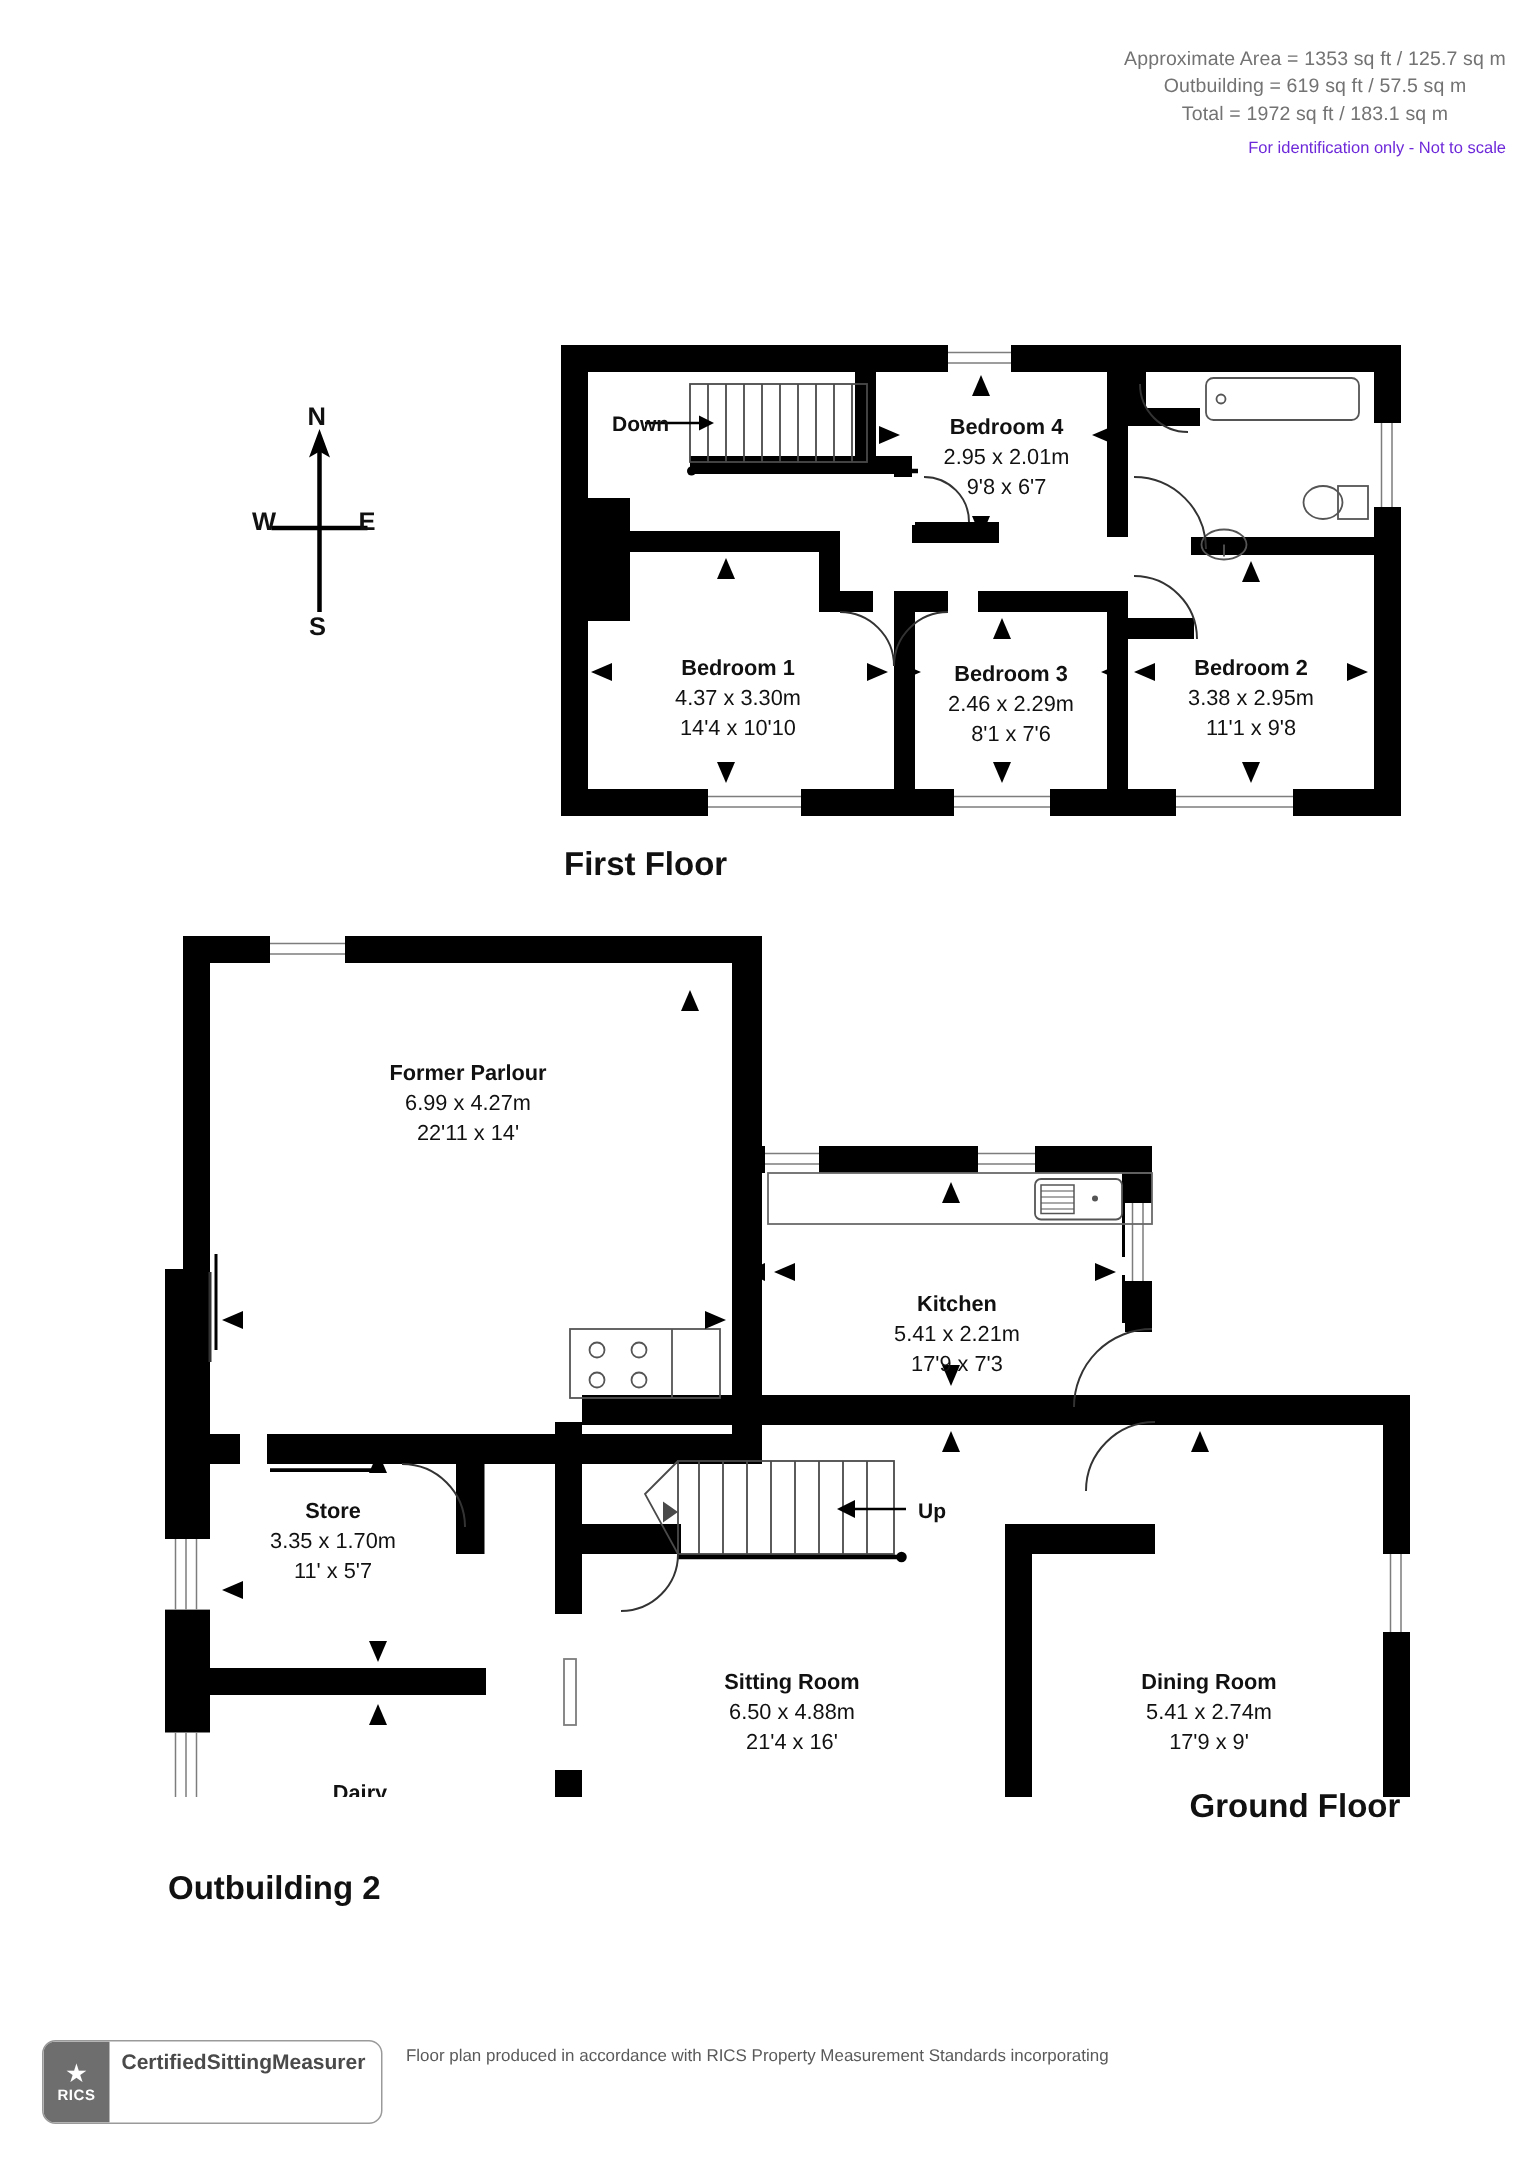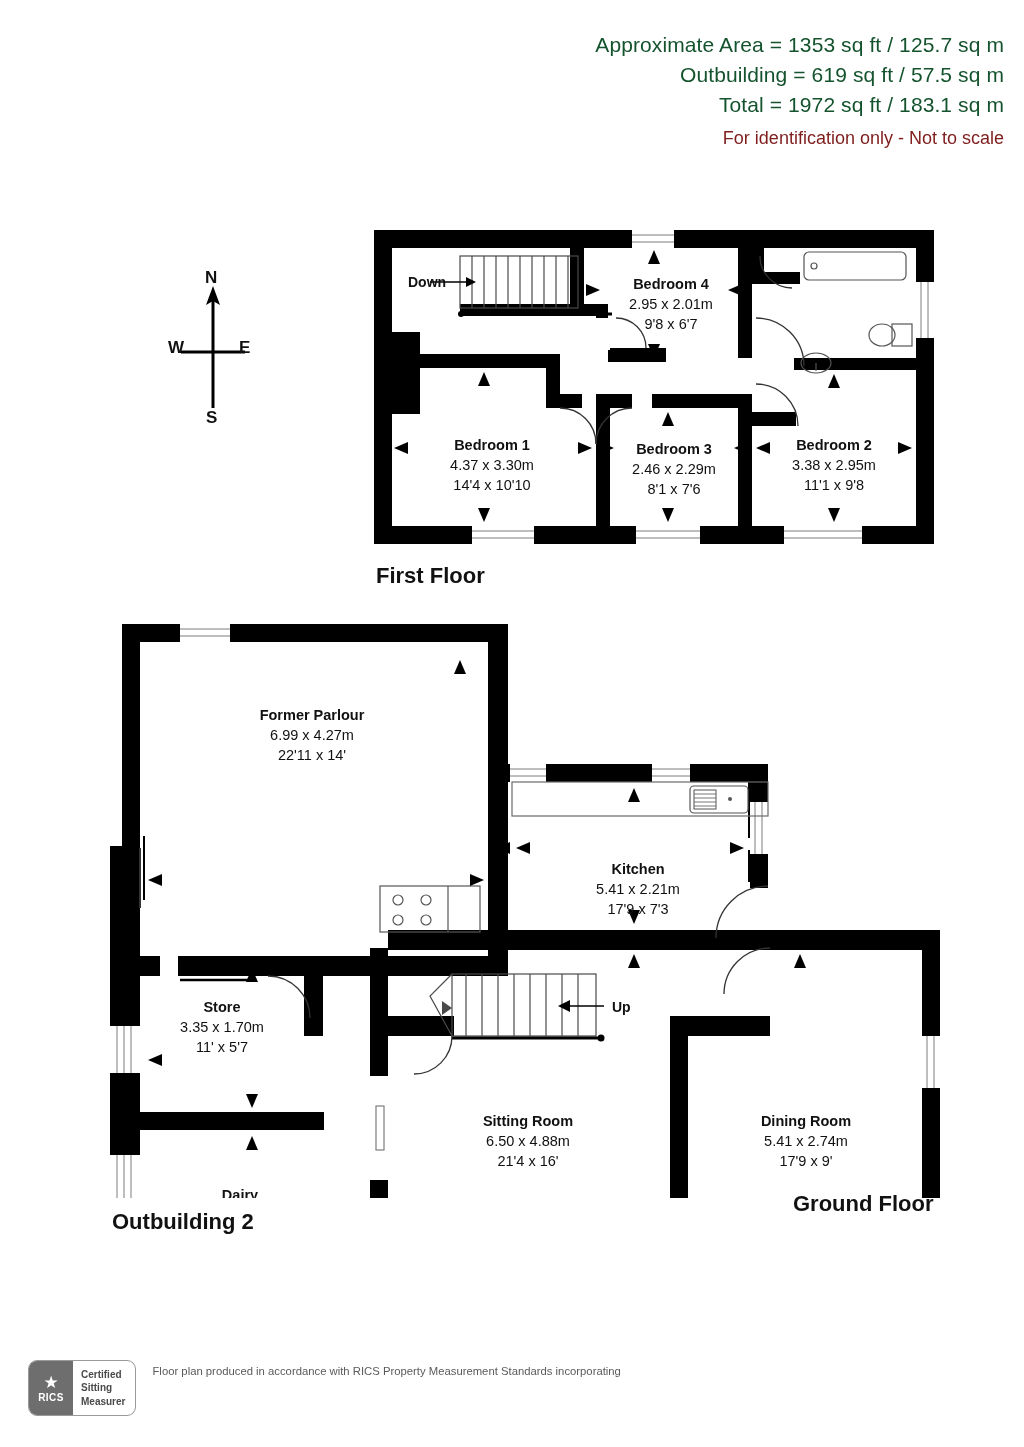--- a/index.html
+++ b/index.html
@@ -19,28 +19,29 @@
 
   
   #area-summary {
     position: absolute;
     top: 30px;
     right: 20px;
     text-align: right;
     line-height: 1.42;
   }
   #area-summary .line {
-    font-size: 21px;
-    color: #14532d;
+    font-size: 13px;
+    color: #737373;
     white-space: nowrap;
     letter-spacing: 0.1px;
+    text-align: center;
   }
   #area-summary .disclaimer {
-    font-size: 18px;
-    color: #7f1d1d;
+    font-size: 11px;
+    color: #6d28d9;
     margin-top: 7px;
     white-space: nowrap;
   }
 
   
   #compass {
     position: absolute;
     left: 155px;
     top: 268px;
     width: 120px;
@@ -60,21 +61,21 @@
   
   .floor-label {
     position: absolute;
     font-size: 22px;
     font-weight: bold;
     color: #111;
     white-space: nowrap;
   }
   #label-first-floor { left: 376px; top: 563px; }
   #label-ground-floor { left: 793px; top: 1191px; }
-  #label-outbuilding2 { left: 112px; top: 1209px; }
+  #label-outbuilding2 { left: 112px; top: 1246px; }
 
   
   #first-floor-plan {
     position: absolute;
     left: 364px;
     top: 222px;
   }
   #ground-floor-plan {
     position: absolute;
     left: 100px;
@@ -133,26 +134,26 @@
     line-height: 1;
     margin-bottom: 1px;
   }
   #rics-mark .rics-word {
     font-size: 10px;
     font-weight: bold;
     letter-spacing: 0.4px;
   }
   #rics-cert-text {
     padding: 4px 10px 4px 8px;
-    font-size: 10px;
+    font-size: 14px;
     font-weight: bold;
     line-height: 1.33;
     color: #4a4a4a;
     display: flex;
-    flex-direction: column;
+    flex-direction: row;
     justify-content: center;
   }
   #footer-note {
     margin-left: 16px;
     font-size: 11.3px;
     line-height: 1.55;
     color: #5a5a5a;
     padding-top: 3px;
     white-space: nowrap;
   }

